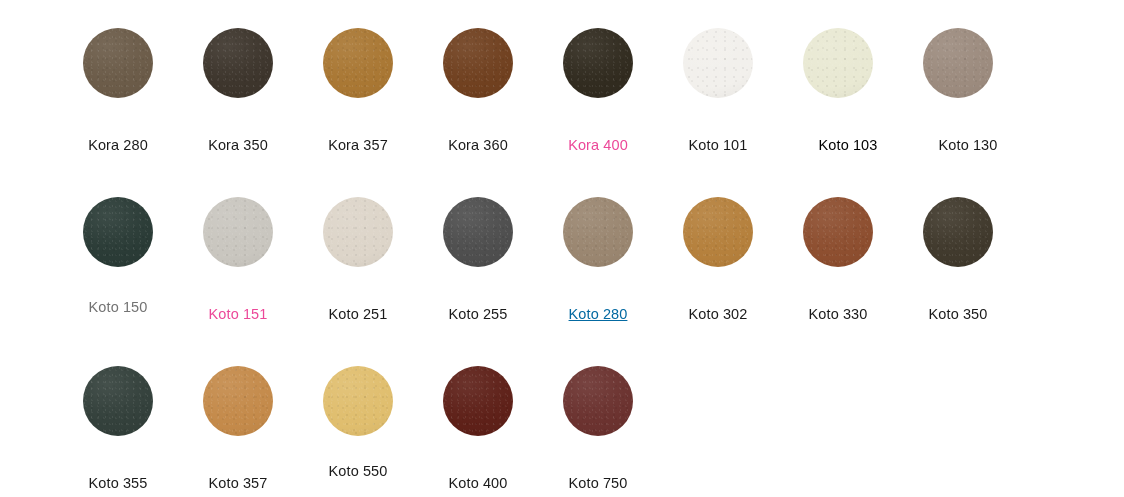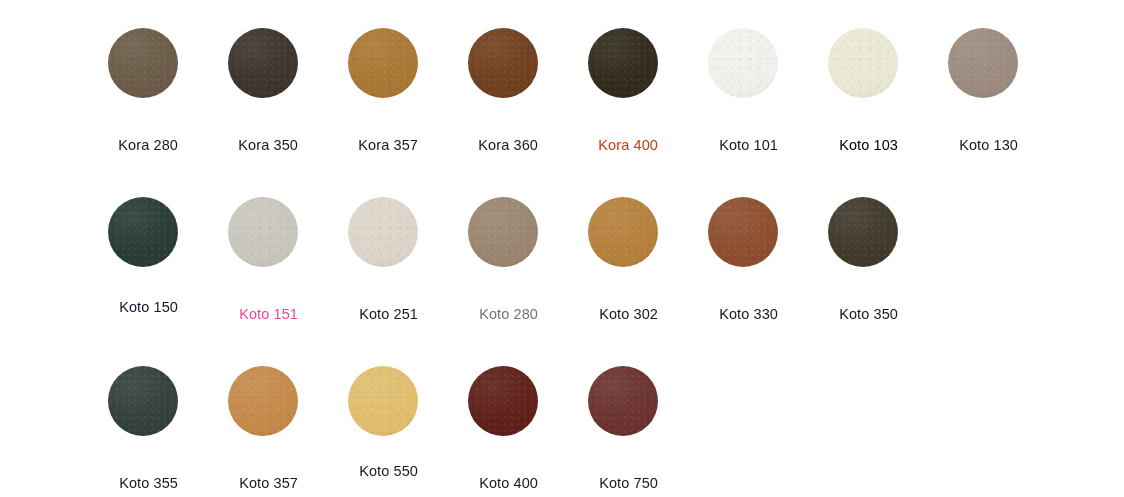--- a/index.html
+++ b/index.html
@@ -30,21 +30,21 @@
     height: 169px;
     padding-left: 58px;
     box-sizing: border-box;
   }
 
   .swatch-cell {
     width: 120px;
     flex: 0 0 120px;
     display: flex;
     flex-direction: column;
-    align-items: flex-end;
+    align-items: center;
   }
 
   .swatch-disc {
     width: 70px;
     height: 70px;
     border-radius: 50%;
     position: relative;
     overflow: hidden;
     flex: 0 0 auto;
   }
@@ -107,51 +107,55 @@
       <div class="swatch-cell">
         <div class="swatch-disc" style="background-color: rgb(169, 119, 51);"></div>
         <div class="swatch-label" style="color: rgb(26, 26, 26);">Kora 357</div>
       </div>
       <div class="swatch-cell">
         <div class="swatch-disc" style="background-color: rgb(112, 64, 31);"></div>
         <div class="swatch-label" style="color: rgb(26, 26, 26);">Kora 360</div>
       </div>
       <div class="swatch-cell">
         <div class="swatch-disc" style="background-color: rgb(49, 43, 31);"></div>
-        <div class="swatch-label" style="color: #c2410c;">Kora 400</div>
+        <div class="swatch-label" style="color: #ec4899;">Kora 400</div>
       </div>
       <div class="swatch-cell">
         <div class="swatch-disc" style="background-color: rgb(242, 240, 236);"></div>
         <div class="swatch-label" style="color: rgb(26, 26, 26);">Koto 101</div>
       </div>
       <div class="swatch-cell">
         <div class="swatch-disc" style="background-color: rgb(233, 233, 211);"></div>
         <div class="swatch-label" style="color: #000000; padding-left: 20px;">Koto 103</div>
       </div>
       <div class="swatch-cell">
         <div class="swatch-disc" style="background-color: rgb(156, 139, 126);"></div>
         <div class="swatch-label" style="color: rgb(26, 26, 26); padding-left: 20px;">Koto 130</div>
       </div>
     </div>
     <div class="swatch-row">
       <div class="swatch-cell">
         <div class="swatch-disc" style="background-color: rgb(42, 59, 54);"></div>
-        <div class="swatch-label" style="color: #0f172a; margin-top: 33px;">Koto 150</div>
+        <div class="swatch-label" style="color: #737373; margin-top: 33px;">Koto 150</div>
       </div>
       <div class="swatch-cell">
         <div class="swatch-disc" style="background-color: rgb(201, 198, 191);"></div>
         <div class="swatch-label" style="color: #ec4899;">Koto 151</div>
       </div>
       <div class="swatch-cell">
         <div class="swatch-disc" style="background-color: rgb(221, 213, 201);"></div>
         <div class="swatch-label" style="color: rgb(26, 26, 26);">Koto 251</div>
       </div>
       <div class="swatch-cell">
+        <div class="swatch-disc" style="background-color: rgb(78, 78, 78);"></div>
+        <div class="swatch-label" style="color: rgb(26, 26, 26);">Koto 255</div>
+      </div>
+      <div class="swatch-cell">
         <div class="swatch-disc" style="background-color: rgb(154, 134, 112);"></div>
-        <div class="swatch-label" style="color: #737373;">Koto 280</div>
+        <div class="swatch-label" style="color: #0369a1; text-decoration: underline;">Koto 280</div>
       </div>
       <div class="swatch-cell">
         <div class="swatch-disc" style="background-color: rgb(181, 128, 60);"></div>
         <div class="swatch-label" style="color: rgb(26, 26, 26);">Koto 302</div>
       </div>
       <div class="swatch-cell">
         <div class="swatch-disc" style="background-color: rgb(141, 78, 47);"></div>
         <div class="swatch-label" style="color: rgb(26, 26, 26);">Koto 330</div>
       </div>
       <div class="swatch-cell">

